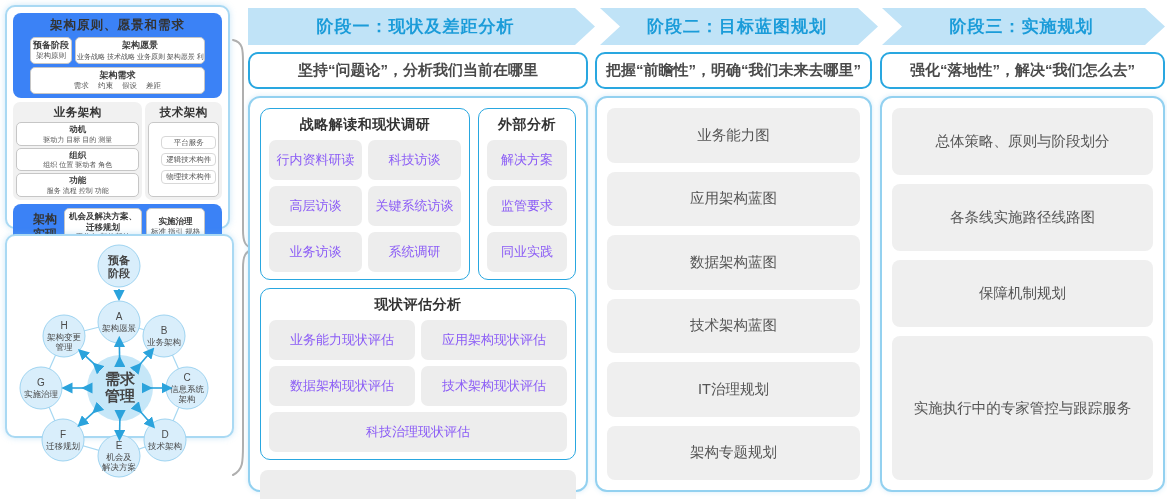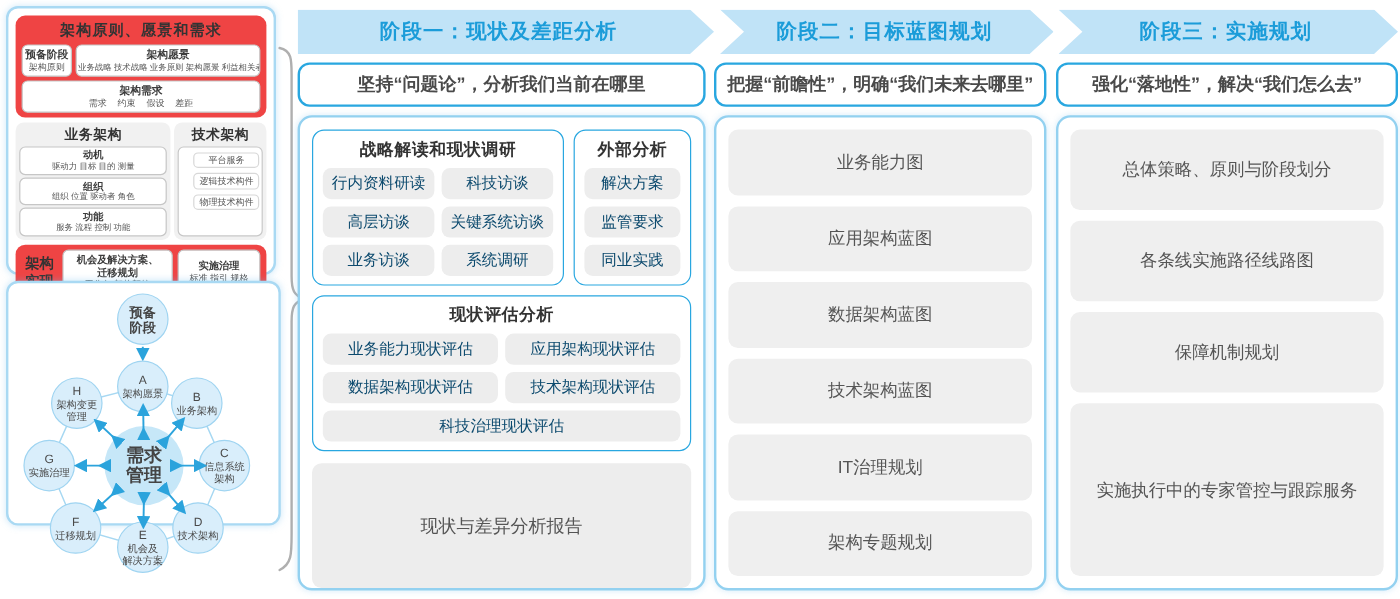--- a/index.html
+++ b/index.html
@@ -5,21 +5,21 @@
   * { margin:0; padding:0; box-sizing:border-box; }
   body { font-family:"Liberation Sans", sans-serif; background:#fff; }
   .canvas { position:relative; width:1167px; height:499px; background:#fff; overflow:hidden; }
 
   
   .panel { position:absolute; background:#fff; border:2px solid #A9D9F3; border-radius:10px;
            box-shadow:0 0 6px rgba(110,185,235,.35); }
   #panel-top { left:5px; top:5px; width:225px; height:224px; padding:6px; display:flex; flex-direction:column; gap:4px; }
   #panel-bottom { left:5px; top:234px; width:229px; height:204px; }
 
-  .gsec { background:#ef4444; border-radius:8px; padding:4px 5px; }
+  .gsec { background:#3b82f6; border-radius:8px; padding:4px 17px; }
   .sec-title { font-size:12.5px; font-weight:bold; color:#333; text-align:center; letter-spacing:1px; }
   .wbox { background:#fff; border:1px solid #C6C6C6; border-radius:5px; text-align:center; padding:2px 1px; }
   .wh { font-size:9px; font-weight:bold; color:#3c3c3c; line-height:1.25; }
   .wt { font-size:7.5px; color:#555; line-height:1.3; white-space:nowrap; }
   .row { display:flex; gap:3px; margin-top:3px; }
   .prep-box { width:42px; flex:0 0 auto; display:flex; flex-direction:column; justify-content:center; }
   .vision-box { flex:1; display:flex; flex-direction:column; justify-content:center; overflow:hidden; }
   .vision-box .wt { font-size:7px; }
   .req-box { margin-top:3px; }
   .req-box .wt { word-spacing:7px; }
@@ -31,21 +31,21 @@
   .dom-info { flex:1.0; }
   .dom-tech { flex:0.64; display:flex; flex-direction:column; }
   .vb { margin-top:2px; padding:1px; }
   .vb .wh { font-size:8.5px; }
   .vb .wt { font-size:7px; white-space:nowrap; }
   .two-col { display:flex; gap:2px; margin-top:2px; }
   .colbox { background:#fff; border:1px solid #C8C8C8; border-radius:5px; padding:2px 1px; flex:1; }
   .colbox .wh { font-size:8.5px; }
   .mini { border:1px solid #D8D8D8; border-radius:4px; background:#fff; font-size:7.5px; color:#555;
           text-align:center; padding:1px 0; margin:2px 1px; line-height:1.25; }
-  .dom-tech .colbox { margin-top:2px; flex:1; display:flex; flex-direction:column; justify-content:flex-start;padding-left:11px; }
+  .dom-tech .colbox { margin-top:2px; flex:1; display:flex; flex-direction:column; justify-content:center;padding-left:11px; }
 
   .sec3 { display:flex; gap:4px; align-items:stretch; flex:1; }
   .impl-title { width:30px; flex:0 0 auto; display:flex; flex-direction:column; justify-content:center;
                 font-size:12px; font-weight:bold; color:#333; text-align:center; line-height:1.2; }
   .impl-box { flex:1.35; display:flex; flex-direction:column; justify-content:center; }
   .impl-box2 { flex:1; }
   .impl-box .wh { font-size:8.5px; }
   .impl-box .wt { font-size:7.5px; }
 
   
@@ -69,22 +69,22 @@
   .col { position:absolute; top:96px; height:396px; background:#fff; border:2px solid #93D1F0; border-radius:12px;
          padding:10px; box-shadow:0 0 5px rgba(120,190,235,.3); }
   #col1 { left:248px; width:340px; }
   #col2 { left:595px; width:277px; display:flex; flex-direction:column; gap:9px; }
   #col3 { left:880px; width:285px; display:flex; flex-direction:column; gap:9px; }
 
   .grp { border:1.5px solid #29A7E0; border-radius:10px; background:#fff; padding:7px 8px; }
   .grp-title { font-size:14px; font-weight:bold; color:#333; text-align:center; margin-bottom:6px; letter-spacing:.5px; }
   .g2 { display:grid; grid-template-columns:1fr 1fr; gap:6px; }
   .g1 { display:grid; grid-template-columns:1fr; gap:6px; }
-  .gitem { background:#EDEDED; border-radius:7px; height:26px; display:flex; align-items:center; justify-content:center;
-           font-size:13px; color:#0c4a6e; }
+  .gitem { background:#EDEDED; border-radius:7px; height:40px; display:flex; align-items:center; justify-content:center;
+           font-size:13px; color:#8b5cf6; }
   .span2 { grid-column:1 / span 2; }
   .row1 { display:flex; gap:8px; }
   .grp-main { flex:1; }
   .grp-ext { width:98px; flex:0 0 auto; }
   .report { margin-top:10px; background:#EDEDED; border-radius:8px; height:104px; display:flex; align-items:center;
             justify-content:center; font-size:15px; color:#555; }
   .grp3 { margin-top:8px; }
 
   .bigitem { background:#EFEFEF; border-radius:8px; flex:1; display:flex; align-items:center; justify-content:center;
              font-size:14.5px; color:#555; text-align:right; padding:4px 10px; }

